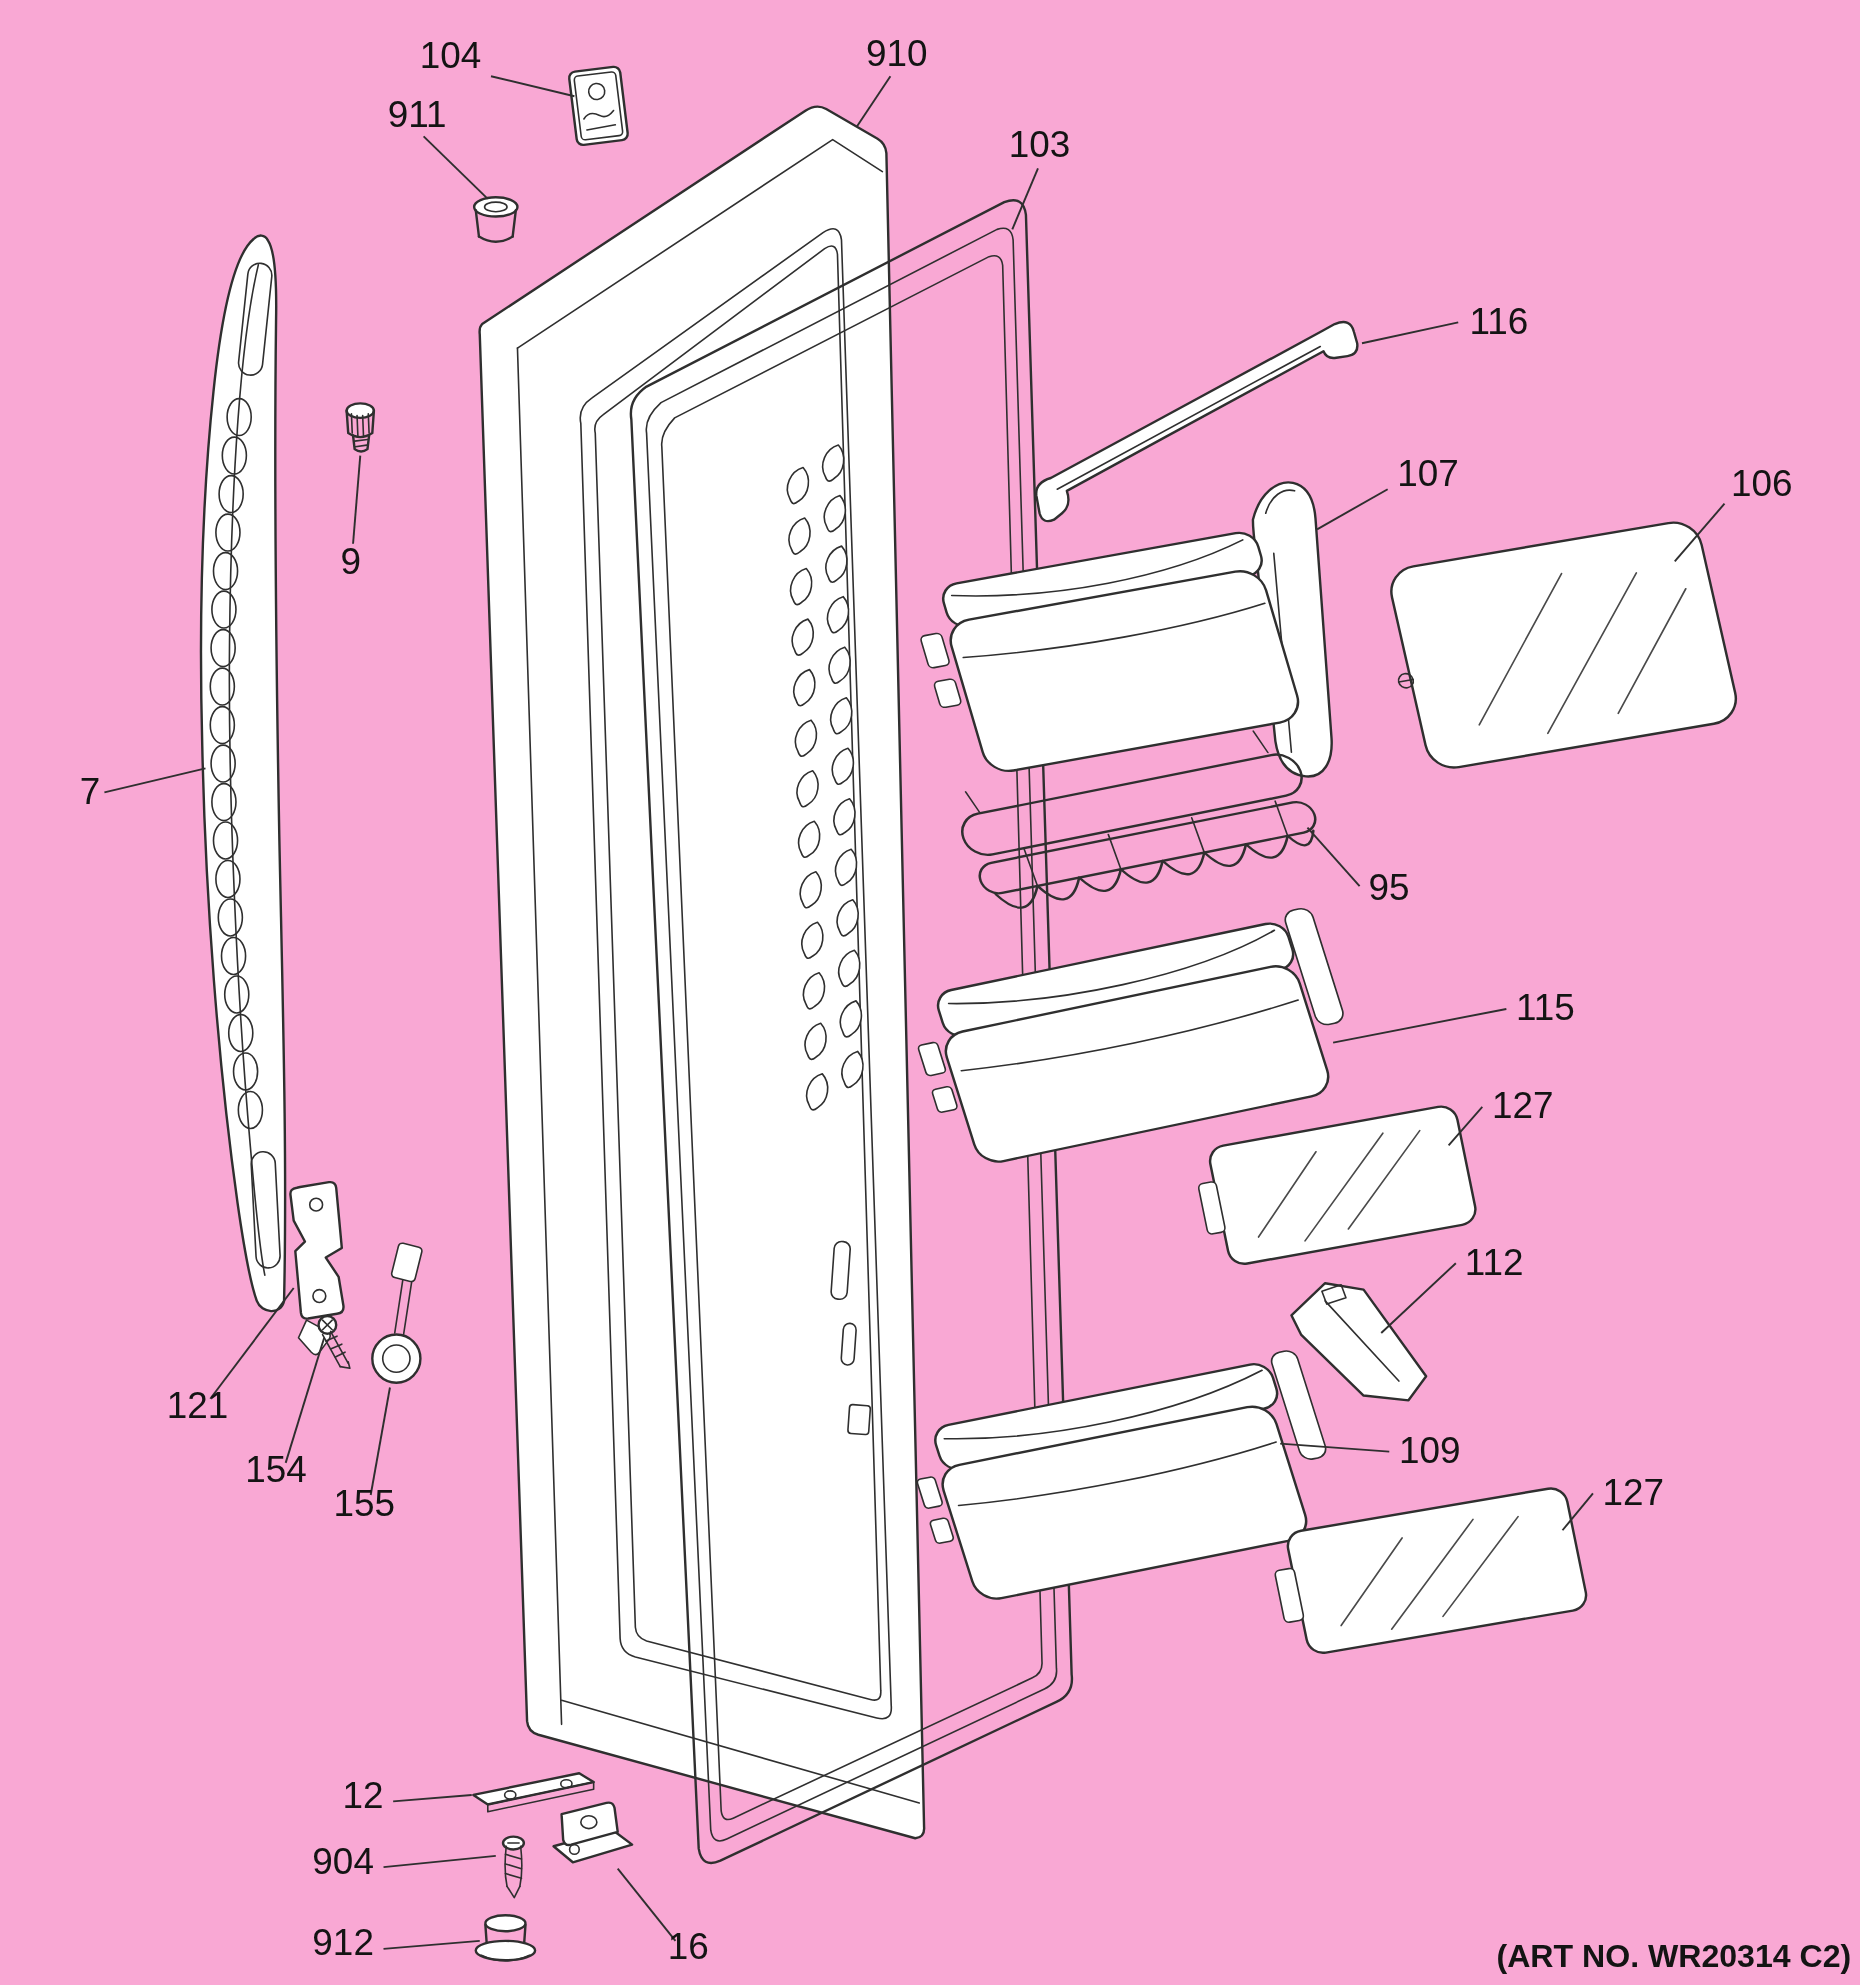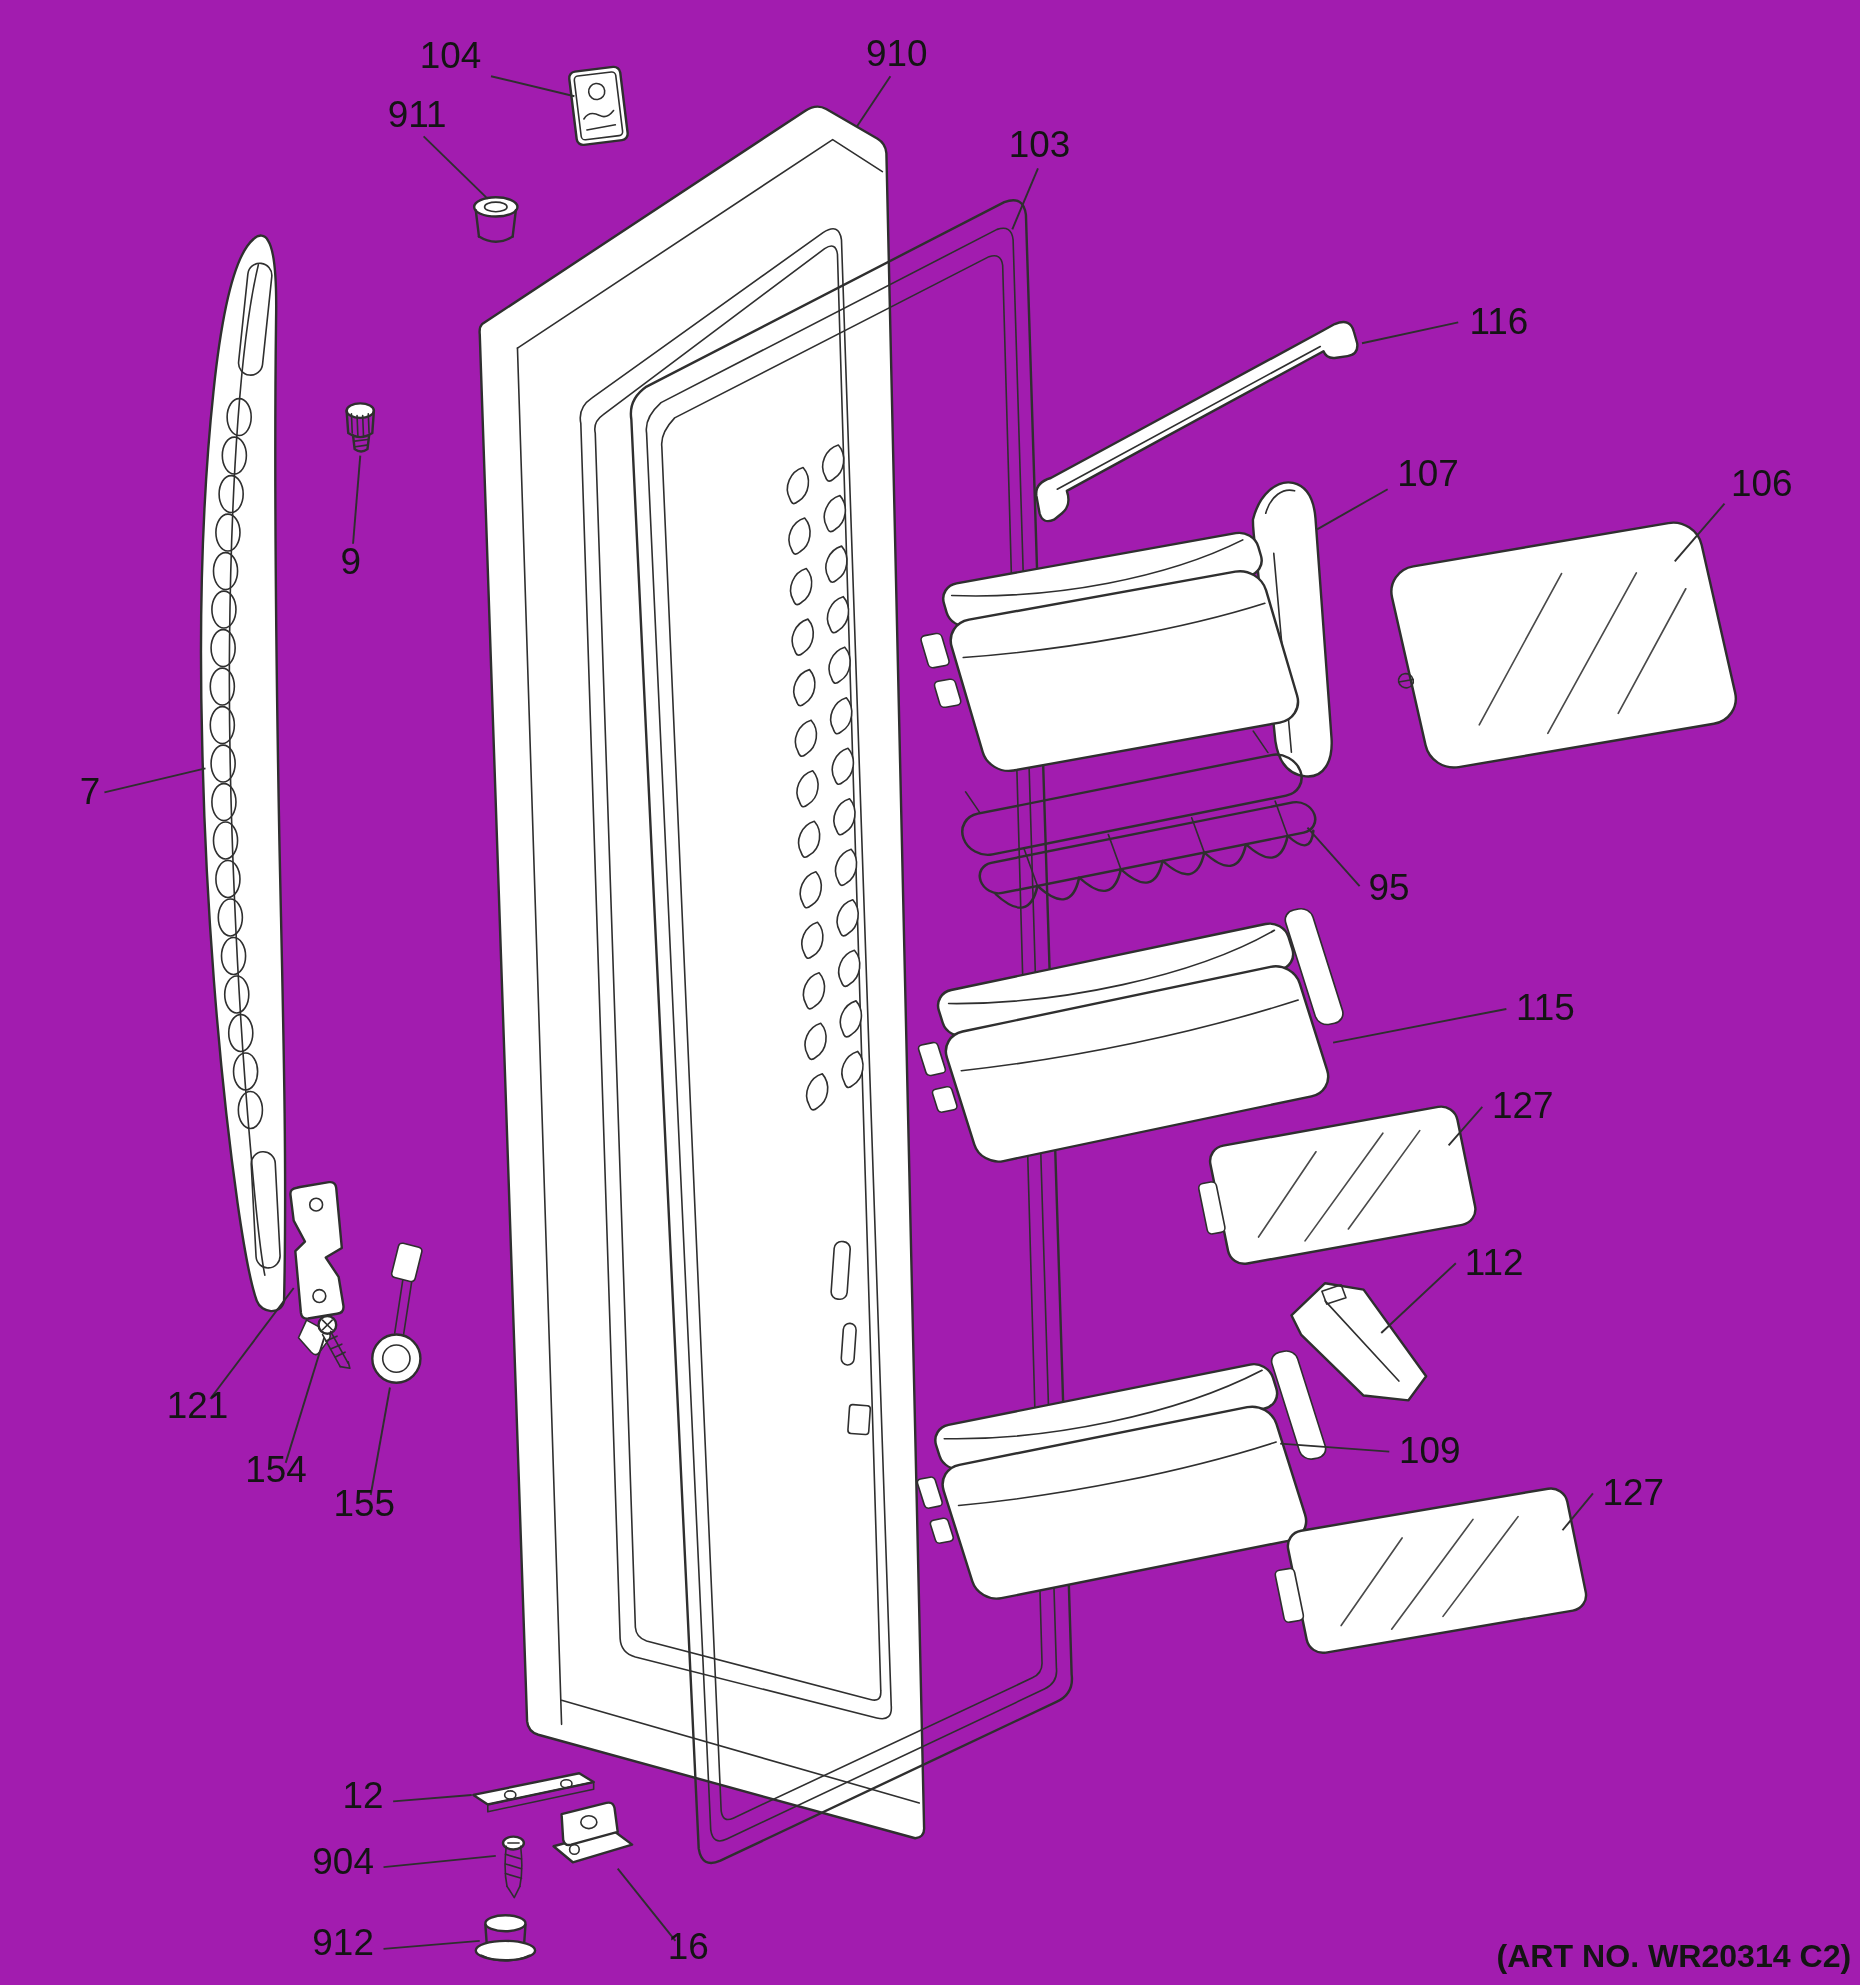--- a/index.html
+++ b/index.html
@@ -1,16 +1,16 @@
 <!DOCTYPE html>
 <html style="font-size:13px"><head>
 <meta charset="utf-8">
 <style>
   html,body{margin:0;padding:0;background:#ffffff;}
-  .page{position:relative;width:1861px;height:1985px;background:#a21caf;overflow:hidden;
+  .page{position:relative;width:1861px;height:1985px;background:#f9a8d4;overflow:hidden;
         font-family:"Liberation Sans",sans-serif;}
   svg{display:block;}
   .art{stroke:#2f2f2f;fill:none;stroke-width:3;stroke-linejoin:round;stroke-linecap:round;}
   .thin{stroke-width:2;}
   .shine{stroke-width:2;stroke:#4a4a4a;}
   .leaders line{stroke:#2f2f2f;stroke-width:2.4;}
   .labels text{fill:#141414;font-size:46px;stroke:none;font-family:"Liberation Sans",sans-serif;}
   .labels .artno{font-size:40px;font-weight:bold;}
 </style>
 </head>

